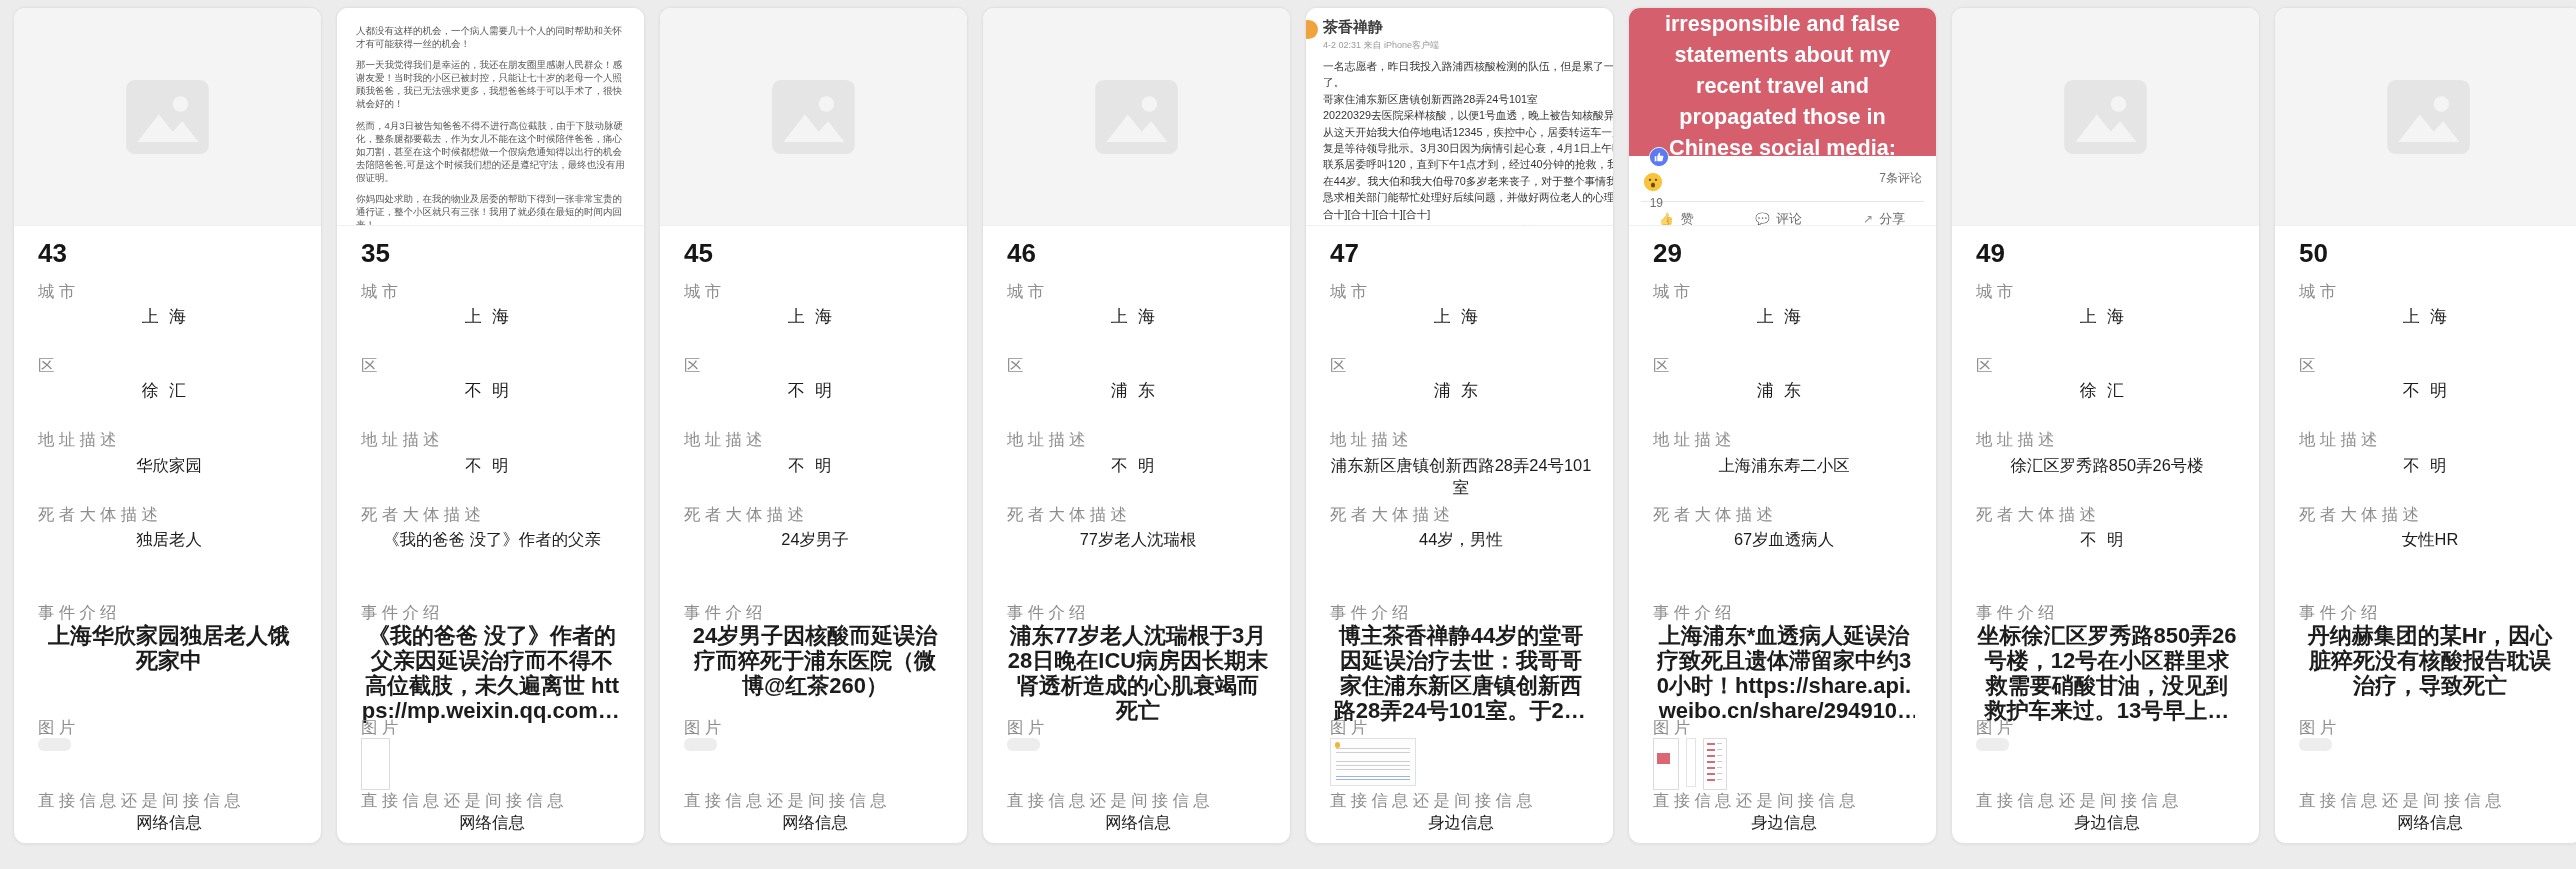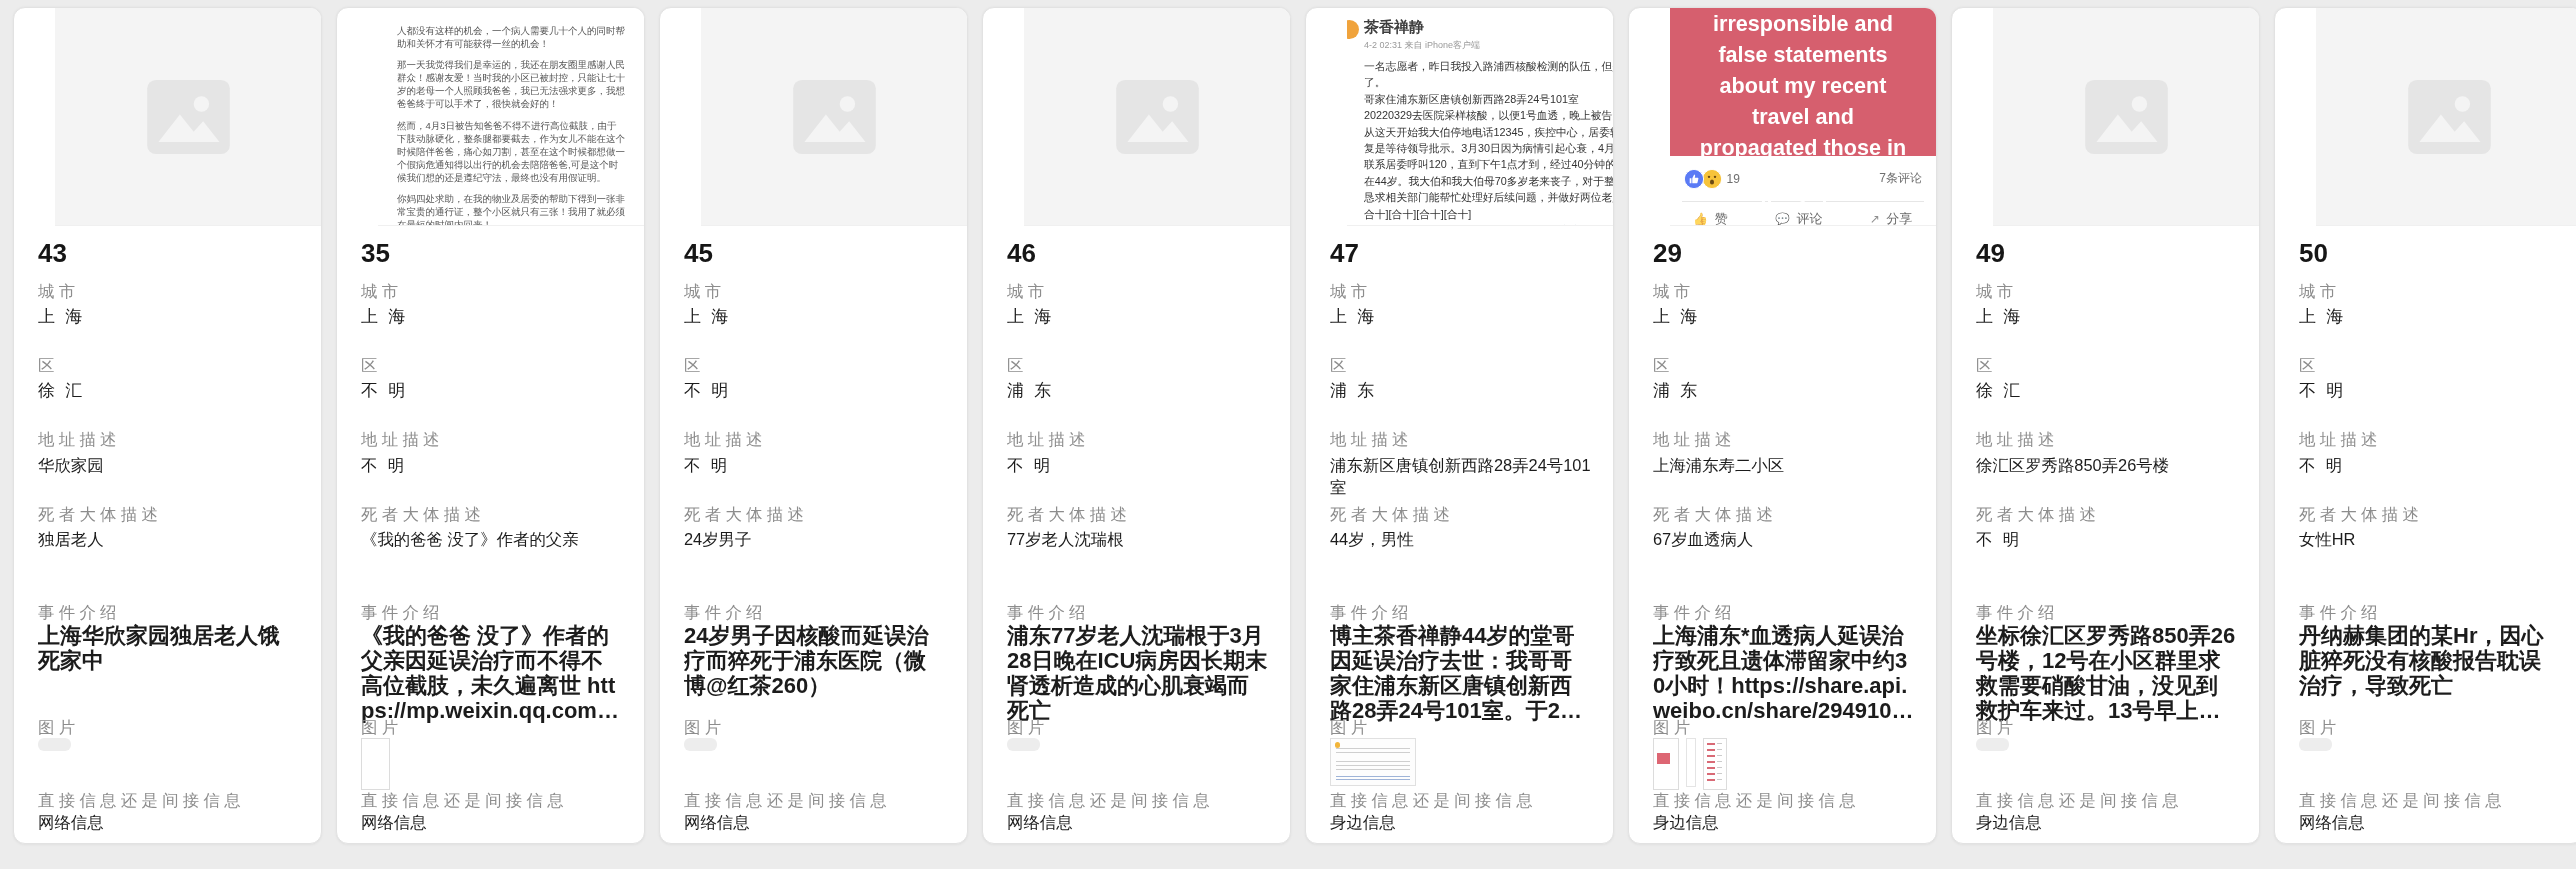--- a/index.html
+++ b/index.html
@@ -9,26 +9,26 @@
     font-family:"Liberation Sans","DejaVu Sans",sans-serif;
     -webkit-font-smoothing:antialiased;
   }
   .board{display:flex;gap:14px;padding:7px 0 0 13px;}
   .card{
     width:307px;height:835px;flex:0 0 auto;background:#fff;
     border:0.9px solid #e2e2e2;border-radius:12px;
     box-shadow:0 0.9px 2.6px rgba(0,0,0,.05);
     overflow:hidden;position:relative;
   }
-  .media{height:217px;overflow:hidden;position:relative;border-bottom:0.9px solid #f0f0f0;background:#fff;margin-left:41px;}
+  .media{height:217px;overflow:hidden;position:relative;border-bottom:0.9px solid #f0f0f0;background:#fff;}
   .media.ph{background:#f4f4f4;display:flex;align-items:center;justify-content:center;}
   .body{position:relative;height:617px;padding:0 24px;}
   .num{position:absolute;top:12px;left:24px;font-size:26px;font-weight:600;color:#161616;}
   .lab{position:absolute;left:24px;font-size:16.4px;color:#8d8d8d;letter-spacing:4.3px;white-space:nowrap;}
-  .val{position:absolute;left:24px;right:21px;font-size:17px;color:#1c1c1c;line-height:23px;}
+  .val{position:absolute;left:24px;right:21px;font-size:17px;color:#1c1c1c;line-height:23px;text-align:center;}
   .val.spread{letter-spacing:10.3px;white-space:nowrap;}
   .val.sm{font-size:16.4px;line-height:22.4px;}
   .l-city{top:55px}.v-city{top:79px}
   .l-dist{top:129px}.v-dist{top:153px}
   .l-addr{top:203px}.v-addr{top:228px}
   .l-dead{top:278px}.v-dead{top:302px}
   .l-event{top:376px}
   .v-event{top:397px;font-size:22px;line-height:25px;display:-webkit-box;-webkit-line-clamp:4;-webkit-box-orient:vertical;overflow:hidden;word-break:break-all;font-weight:bold;}
   .l-img{top:491px}
   .thumbs{position:absolute;left:24px;top:512px;display:flex;align-items:flex-start;gap:7px;}
@@ -59,21 +59,21 @@
   .weibo{padding:10.3px 8.6px 0 17px;position:relative;}
   .weibo .ava{position:absolute;left:-7px;top:12px;width:19px;height:19px;border-radius:50%;background:#f0a33c;}
   .weibo .wname{font-size:15px;font-weight:700;color:#3d3d3d;}
   .weibo .wmeta{font-size:9px;color:#9a9a9a;margin-top:1.7px;}
   .weibo .wbody{margin-top:6px;font-size:10.8px;line-height:16.4px;color:#333;white-space:nowrap;}
   .weibo .wmention{font-size:10.8px;line-height:16.4px;color:#49679c;white-space:nowrap;}
 
   
   .redpost .rp-text{height:148px;color:#fff;font-weight:700;font-size:21.6px;line-height:31px;text-align:center;padding:0 21px;box-sizing:border-box;}
   .fb-bar{height:45px;display:flex;align-items:center;justify-content:space-between;padding:0 14px;}
-  .fb-left{display:flex;align-items:center;gap:4.3px;}
+  .fb-left{display:flex;align-items:flex-end;gap:4.3px;flex-direction:column;}
   .emo{width:18px;height:18px;border-radius:50%;display:inline-block;}
   .emo.like{background:#5b7bf5;margin-right:-6px;border:1.3px solid #fff;z-index:2;position:relative;}
   .emo.wow{background:#f7c33a;border:1.3px solid #fff;}
   .fb-count,.fb-comments{font-size:12px;color:#6f6f6f;}
   .fb-div{height:0.9px;background:#e6e6e6;margin:0 12px;}
   .fb-actions{display:flex;justify-content:space-around;align-items:flex-start;padding-top:7.8px;color:#6b6b6b;font-size:13px;height:34px;}
   .fb-actions .act{display:flex;gap:6px;align-items:center;}
 </style>
 </head>
 <body>

